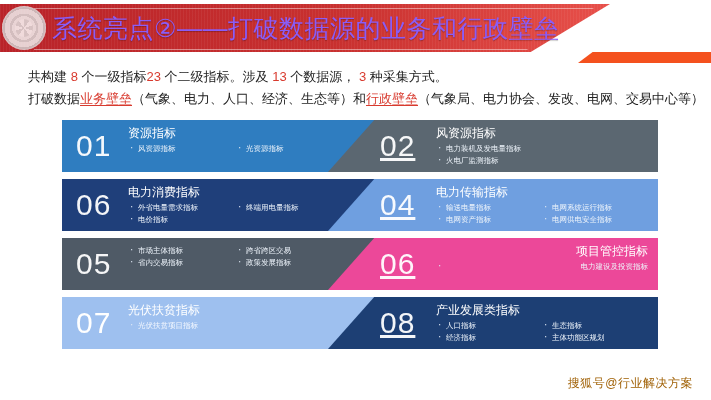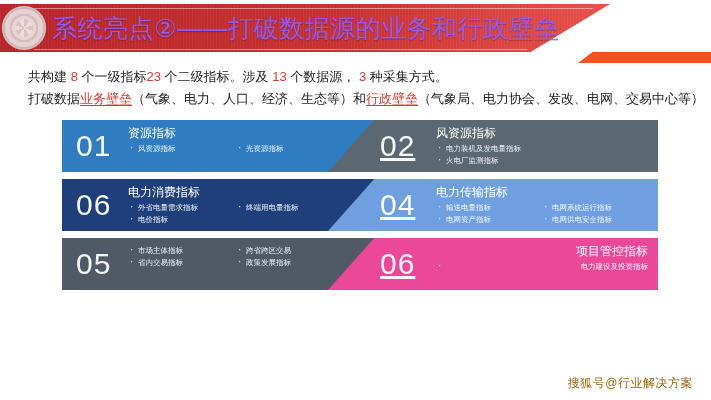--- a/index.html
+++ b/index.html
@@ -198,18 +198,41 @@
         <div class="num">06</div>
         <div class="body">
           <div class="c-title">项目管控指标</div>
           <div class="subs">
             <div class="sub full">电力建设及投资指标</div>
           </div>
         </div>
       </div>
     </div>
 
+    <div class="row">
+      <div class="card left c-sky">
+        <div class="num">07</div>
+        <div class="body">
+          <div class="c-title">光伏扶贫指标</div>
+          <div class="subs">
+            <div class="sub full">光伏扶贫项目指标</div>
+          </div>
+        </div>
+      </div>
+      <div class="card right c-deep">
+        <div class="num">08</div>
+        <div class="body">
+          <div class="c-title">产业发展类指标</div>
+          <div class="subs">
+            <div class="sub">人口指标</div>
+            <div class="sub">生态指标</div>
+            <div class="sub">经济指标</div>
+            <div class="sub">主体功能区规划</div>
+          </div>
+        </div>
+      </div>
+    </div>
 
   </div>
 
   <div class="footer">搜狐号@行业解决方案</div>
 
 </div>
 
 </body></html>

